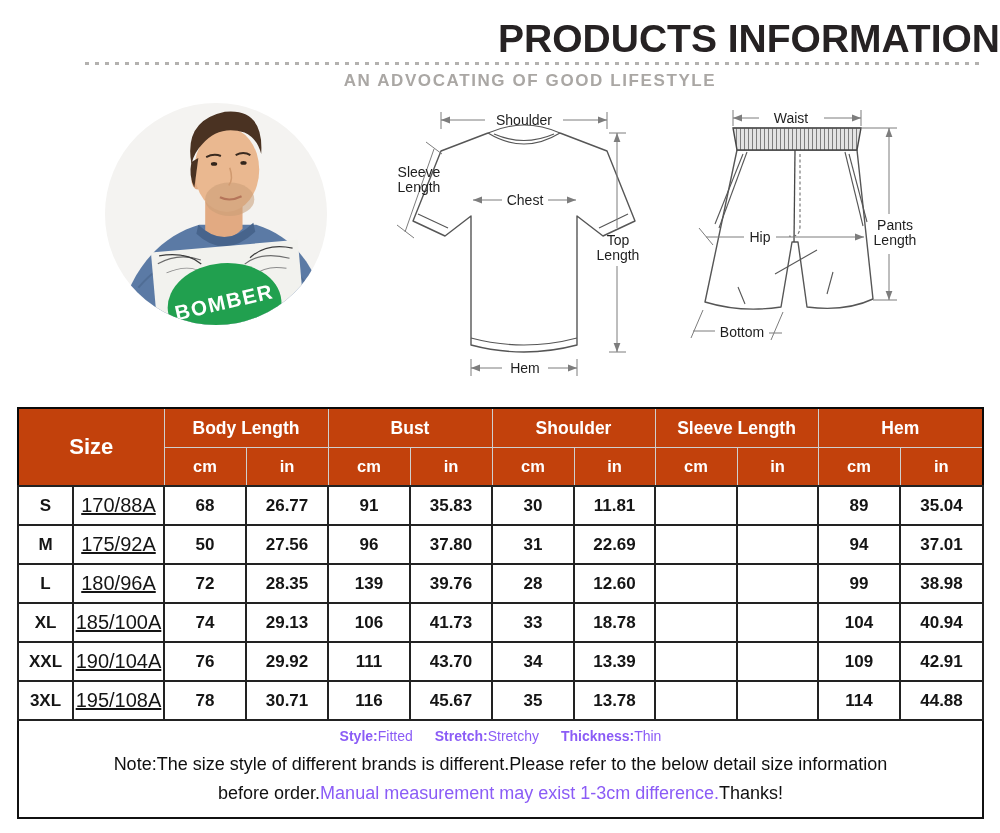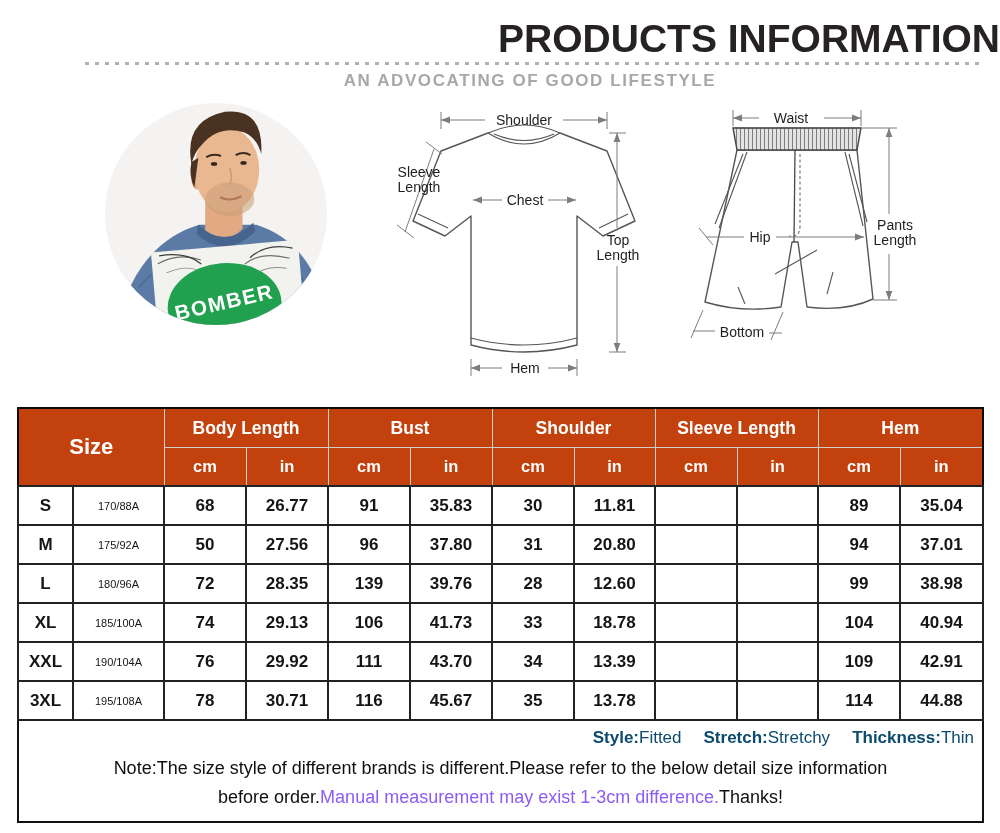--- a/index.html
+++ b/index.html
@@ -32,24 +32,24 @@
   
   .size-table{position:absolute;left:17px;top:407px;width:965px;
               border-collapse:collapse;table-layout:fixed;border:2.5px solid #0a0a0a;}
   .size-table th{background:#c2410c;color:#fff;border:1px solid #cfcfcf;
                  font-weight:600;padding:0;text-align:center;vertical-align:middle;}
   .size-table .th-grp{font-size:17.5px;height:38px;}
   .size-table .th-sub{font-size:16.5px;height:37px;}
   .size-table .th-size{font-size:22px;}
   .size-table td{border:2px solid #222;text-align:center;vertical-align:middle;
                  height:37px;font-size:17px;font-weight:600;color:#151515;padding:0;}
-  .size-table td.c-code{font-size:11px;font-weight:400;}
+  .size-table td.c-code{font-size:20px;font-weight:400;text-decoration:underline;}
   .size-table td.t-foot{border:2px solid #111;height:auto;font-weight:400;
                         padding:5px 8px 9px 8px;}
-  .style-line{font-size:17px;color:#0c4a6e;margin:2px 0 6px 0;text-align:right;}
+  .style-line{font-size:14px;color:#8b5cf6;margin:2px 0 6px 0;}
   .style-line .al{font-weight:bold;}
   .style-line .av{font-weight:400;margin-right:22px;}
   .note-line{font-size:18px;color:#101010;line-height:29px;font-weight:400;}
   .red{color:#8b5cf6;}
 </style>
 </head>
 <body>
 
 <div class="page">
 
@@ -269,21 +269,21 @@
         <td>35.04</td>
       </tr>
       <tr>
         <td class="c-size">M</td>
         <td class="c-code">175/92A</td>
         <td>50</td>
         <td>27.56</td>
         <td>96</td>
         <td>37.80</td>
         <td>31</td>
-        <td>20.80</td>
+        <td>22.69</td>
         <td></td>
         <td></td>
         <td>94</td>
         <td>37.01</td>
       </tr>
       <tr>
         <td class="c-size">L</td>
         <td class="c-code">180/96A</td>
         <td>72</td>
         <td>28.35</td>

